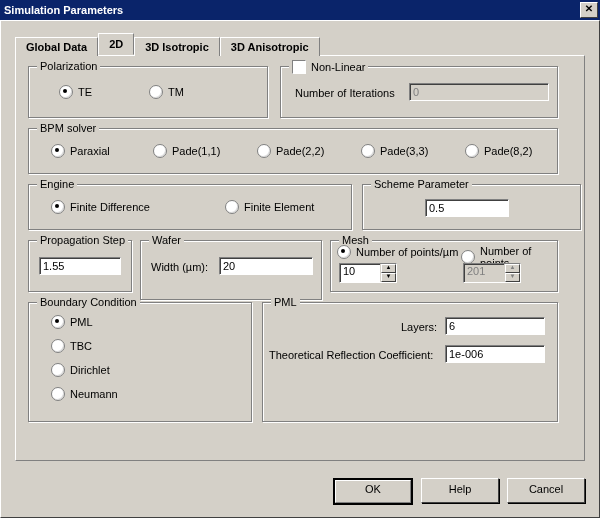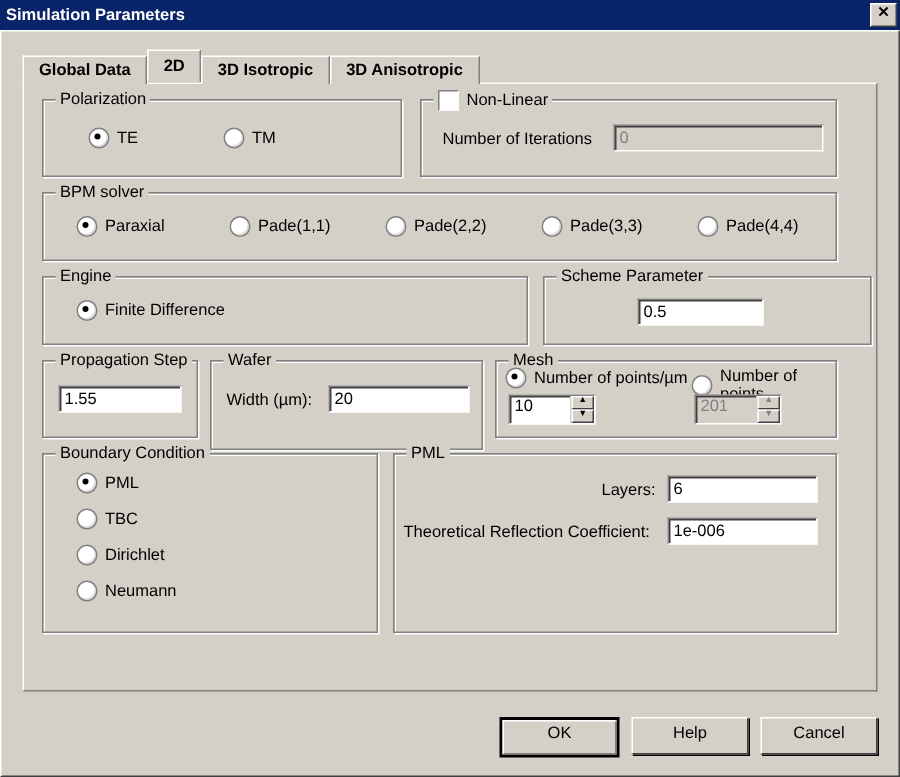--- a/index.html
+++ b/index.html
@@ -161,29 +161,33 @@
       <label class="rad" style="position:absolute;left:228px;top:15px">
           <span class="dot"></span>
           <span>Pade(2,2)</span>
         </label>
       <label class="rad" style="position:absolute;left:332px;top:15px">
           <span class="dot"></span>
           <span>Pade(3,3)</span>
         </label>
       <label class="rad" style="position:absolute;left:436px;top:15px">
           <span class="dot"></span>
-          <span>Pade(4,4)</span>
+          <span>Pade(8,2)</span>
         </label>
     </div>
 
     <div class="grp" style="left:12px;top:128px;width:324px;height:46px">
       <span class="lg">Engine</span>
       <label class="rad on" style="position:absolute;left:22px;top:15px">
           <span class="dot"></span>
           <span>Finite Difference</span>
+        </label>
+      <label class="rad" style="position:absolute;left:196px;top:15px">
+          <span class="dot"></span>
+          <span>Finite Element</span>
         </label>
     </div>
 
     <div class="grp" style="left:346px;top:128px;width:219px;height:46px">
       <span class="lg">Scheme Parameter</span>
       <div class="txt" style="position:absolute;left:62px;top:14px;width:84px">0.5</div>
     </div>
 
     <div class="grp" style="left:12px;top:184px;width:104px;height:52px">
       <span class="lg">Propagation Step</span>

